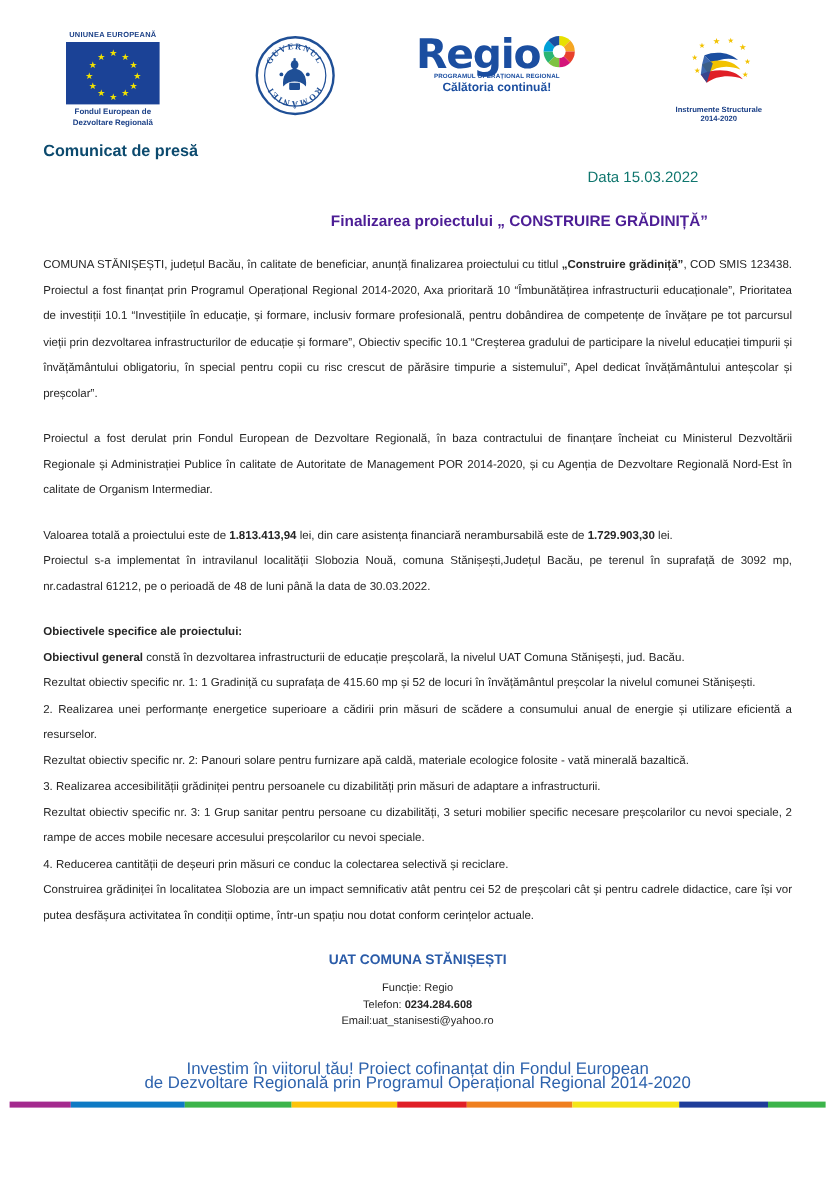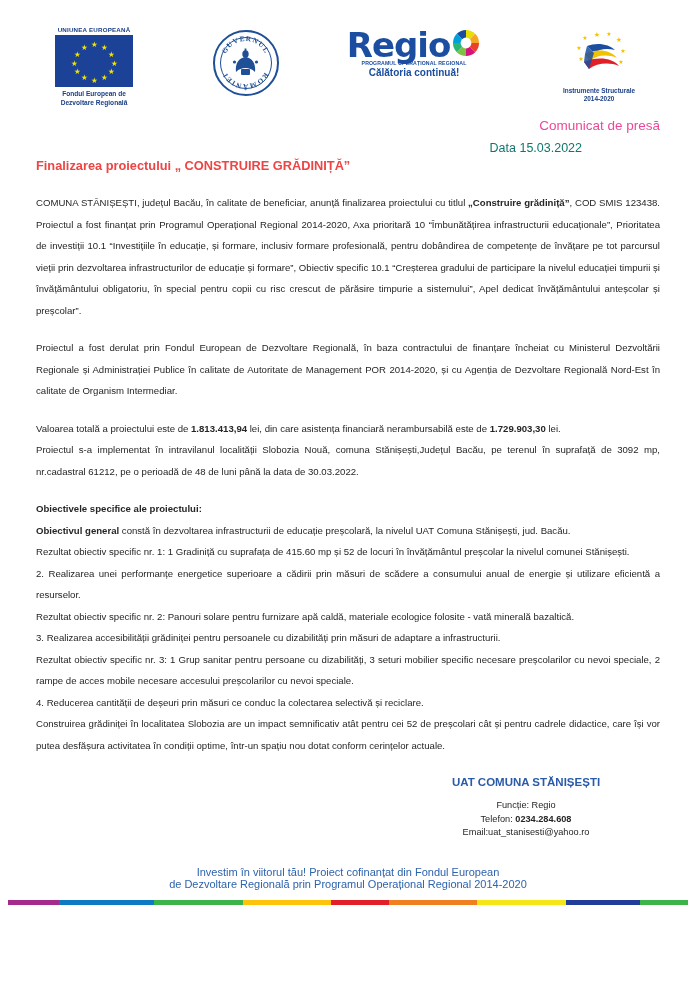--- a/index.html
+++ b/index.html
@@ -117,39 +117,39 @@
     font-size: 6.4px;
     font-weight: bold;
     color: #1a3f86;
     line-height: 8px;
     margin-top: 1px;
   }
 
   
   .title-block { padding: 0 36px; position: relative; }
   .press-title {
-    text-align: right;
-    color: #ec4899;
-    font-weight: normal;
+    text-align: left;
+    color: #0c4a6e;
+    font-weight: bold;
     font-size: 13.5px;
     margin-top: 18px;
   }
   .date-line {
     text-align: right;
     color: #0f766e;
     font-size: 12.5px;
     margin-top: 8px;
     padding-right: 78px;
   }
   .project-title {
-    text-align: left;
-    color: #ef4444;
+    text-align: right;
+    color: #4c1d95;
     font-weight: bold;
     font-size: 12.8px;
-    margin-top: 3px;
+    margin-top: 21px;
     padding-right: 70px;
   }
 
   
   .body-block {
     padding: 0 36px;
     box-sizing: border-box;
     margin-top: 19px;
   }
   p.para {
@@ -158,21 +158,21 @@
     text-align: justify;
     margin: 0 0 16px 0;
     color: #262626;
   }
   p.para.nogap { margin-bottom: 0px; }
   .b { font-weight: bold; }
 
   
   .contact-wrap {
     display: flex;
-    justify-content: flex-end;
+    justify-content: center;
     margin-top: 16px;
   }
   .contact-box {
     width: 268px;
     text-align: center;
     padding: 4px 0 6px 0;
   }
   .contact-head {
     color: #2a5ba8;
     font-weight: bold;
@@ -182,21 +182,21 @@
   .contact-line {
     font-size: 9.2px;
     line-height: 13.5px;
     color: #262626;
   }
 
   
   .footer-slogan {
     text-align: center;
     color: #2e63ad;
-    font-size: 11px;
+    font-size: 14px;
     line-height: 12.5px;
     margin-top: 20px;
   }
   .color-bar {
     display: flex;
     height: 5px;
     margin: 9px 8px 0 8px;
   }
   .color-bar span { display: block; height: 100%; }
 </style>

